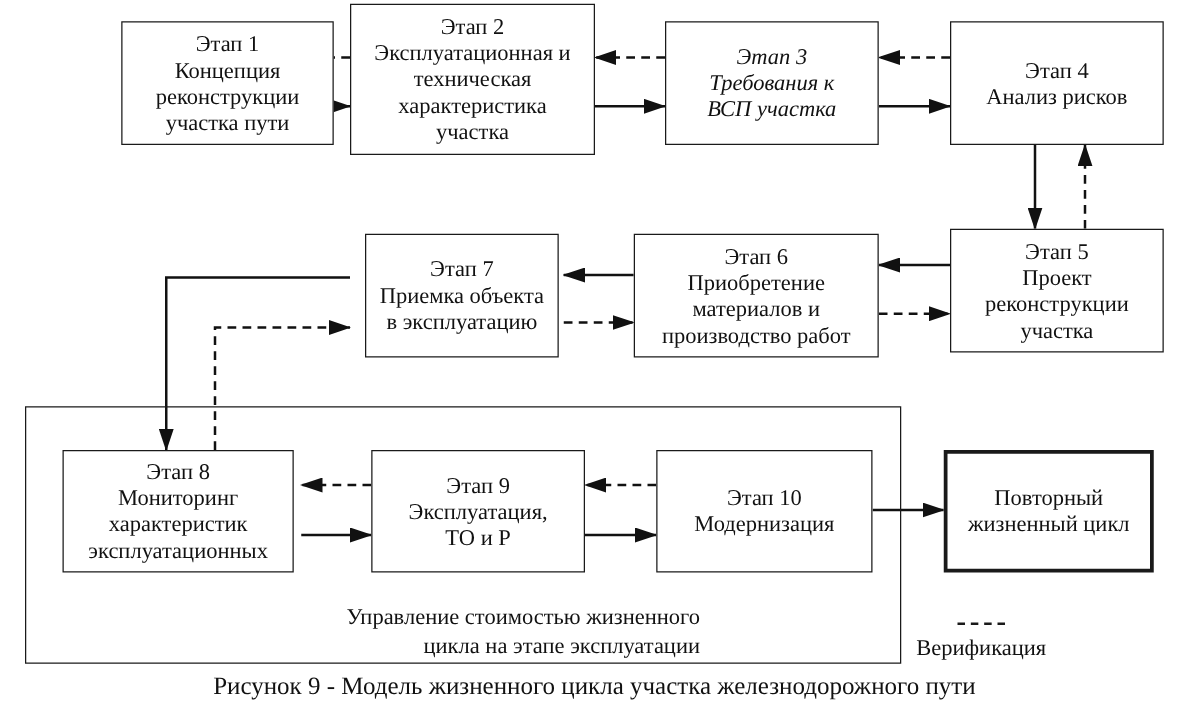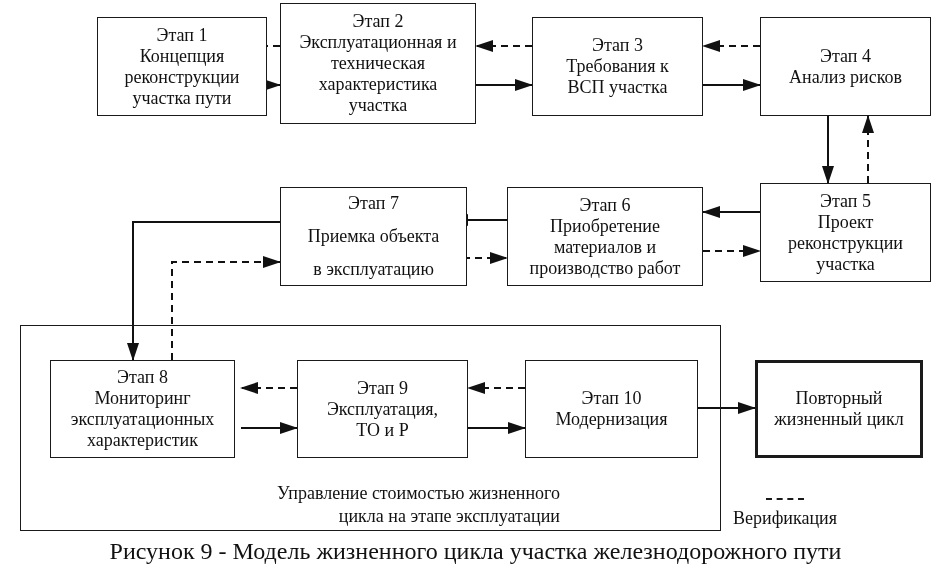--- a/index.html
+++ b/index.html
@@ -8,21 +8,21 @@
   svg#diagram { position:absolute; left:0; top:0; }
   .box { position:absolute; border:1.5px solid #1a1a1a; box-sizing:border-box; background:#fff;
          display:flex; flex-direction:column; align-items:center; justify-content:center;
          text-align:center; font-size:18px; line-height:21px; }
   .box.thick { border-width:3px;text-align:center; }
   .box span { display:block; }
   .outer { position:absolute; border:1.5px solid #1a1a1a; box-sizing:border-box; }
   .outer-label { position:absolute; text-align:right; font-size:18px; line-height:23px; }
   .legend { position:absolute; font-size:18px; display:flex; align-items:center; gap:8px;flex-direction:column; }
   .legend-dash { width:38px; height:0; border-top:2px dashed #1a1a1a; }
-  .caption { position:absolute; left:0; width:951px; text-align:center; font-size:24px; top:538px; }
+  .caption { position:absolute; left:0; width:951px; text-align:center; font-size:20px; top:538px; }
 </style>
 </head>
 <body>
 
 <svg id="diagram" width="951" height="571" viewBox="0 0 951 571">
   <defs>
     <marker id="ah" markerWidth="10" markerHeight="8" refX="9" refY="4" orient="auto" markerUnits="userSpaceOnUse">
       <path d="M0,0 L10,4 L0,8 Z" fill="#111"></path>
     </marker>
     <marker id="ahb" markerWidth="18" markerHeight="12" refX="17" refY="6" orient="auto" markerUnits="userSpaceOnUse">
@@ -58,58 +58,58 @@
     <span>реконструкции</span>
     <span>участка пути</span>
   </div>
 <div class="box" style="left:280px;top:3px;width:196px;height:121px;">
     <span>Этап 2</span>
     <span>Эксплуатационная и</span>
     <span>техническая</span>
     <span>характеристика</span>
     <span>участка</span>
   </div>
-<div class="box" style="left:532px;top:17px;width:171px;height:99px;">
+<div class="box" style="left:532px;top:17px;width:171px;height:99px;font-style:italic;">
     <span>Этап 3</span>
     <span>Требования к</span>
     <span>ВСП участка</span>
   </div>
 <div class="box" style="left:760px;top:17px;width:171px;height:99px;">
     <span>Этап 4</span>
     <span>Анализ рисков</span>
   </div>
 <div class="box" style="left:760px;top:183px;width:171px;height:99px;">
     <span>Этап 5</span>
     <span>Проект</span>
     <span>реконструкции</span>
     <span>участка</span>
   </div>
 <div class="box" style="left:507px;top:187px;width:196px;height:99px;">
     <span>Этап 6</span>
     <span>Приобретение</span>
     <span>материалов и</span>
     <span>производство работ</span>
   </div>
-<div class="box" style="left:280px;top:187px;width:187px;height:99px;gap:12px;">
+<div class="box" style="left:292px;top:187px;width:155px;height:99px;">
     <span>Этап 7</span>
     <span>Приемка объекта</span>
     <span>в эксплуатацию</span>
   </div>
 
 <div class="outer" style="left:20px;top:325px;width:701px;height:206px;"></div>
 <div class="outer-label" style="left:200px;top:482px;width:360px;">
   <span>Управление стоимостью жизненного</span><br>
   <span>цикла на этапе эксплуатации</span>
 </div>
 
 <div class="box" style="left:50px;top:360px;width:185px;height:98px;">
     <span>Этап 8</span>
     <span>Мониторинг</span>
+    <span>характеристик</span>
     <span>эксплуатационных</span>
-    <span>характеристик</span>
   </div>
 <div class="box" style="left:297px;top:360px;width:171px;height:98px;">
     <span>Этап 9</span>
     <span>Эксплуатация,</span>
     <span>ТО и Р</span>
   </div>
 <div class="box" style="left:525px;top:360px;width:173px;height:98px;">
     <span>Этап 10</span>
     <span>Модернизация</span>
   </div>

